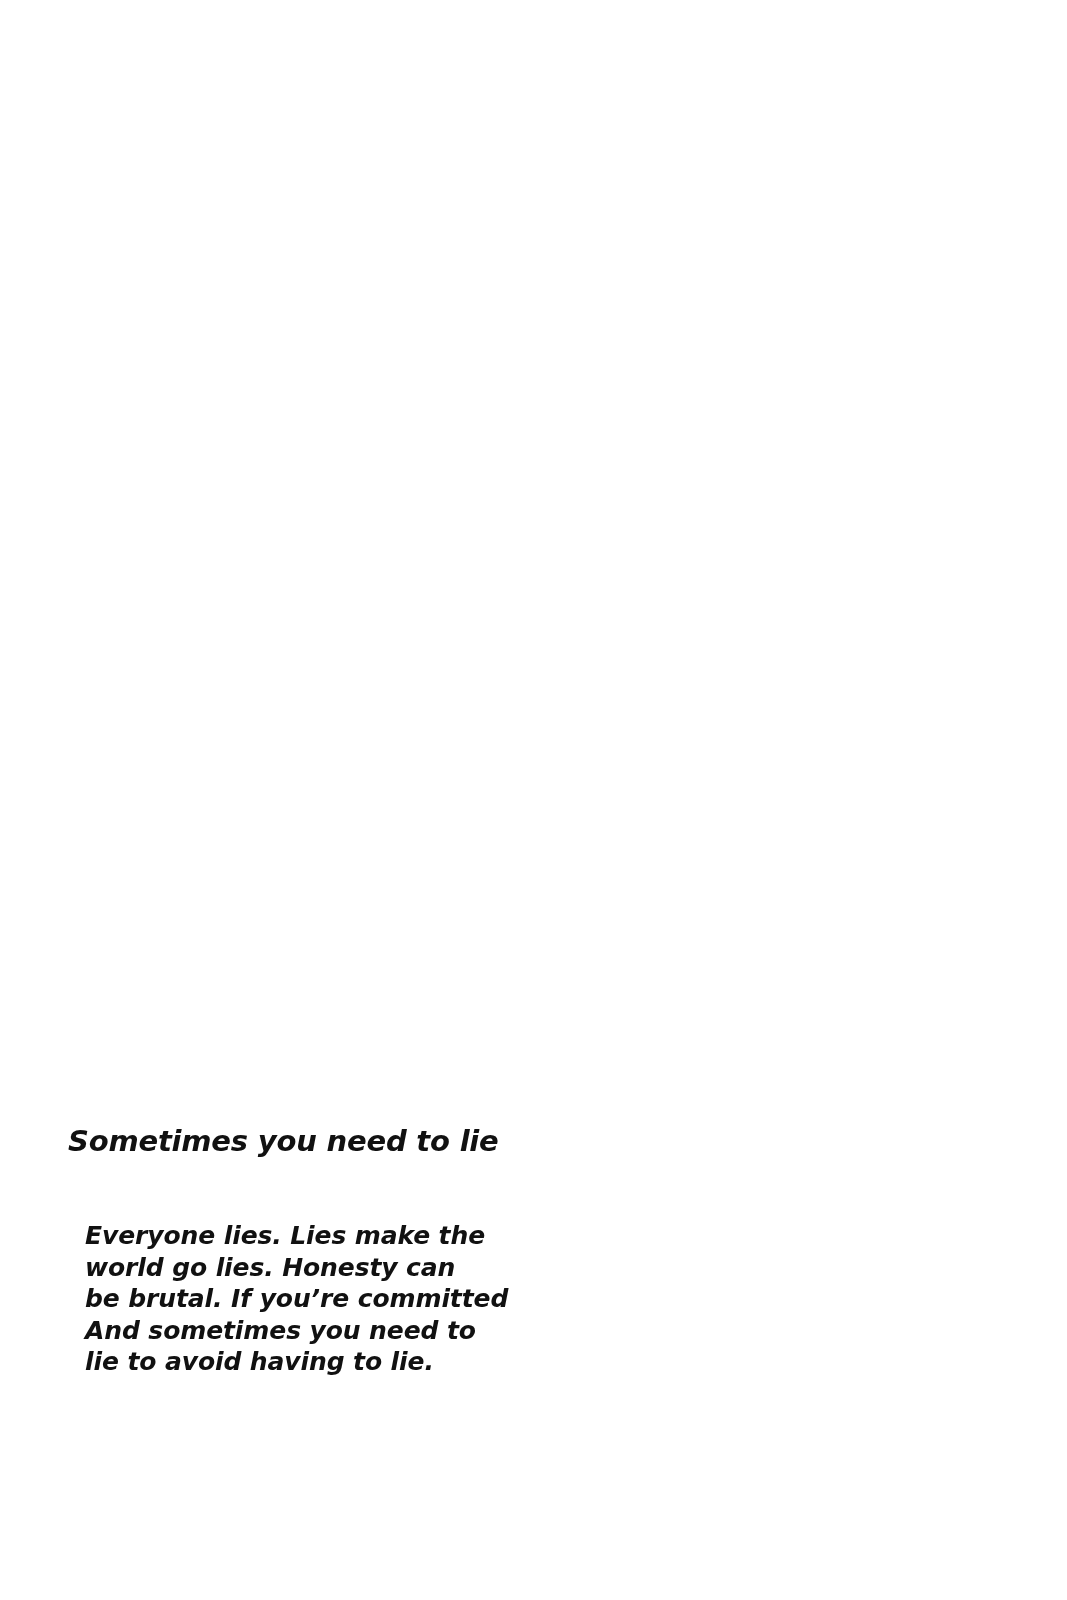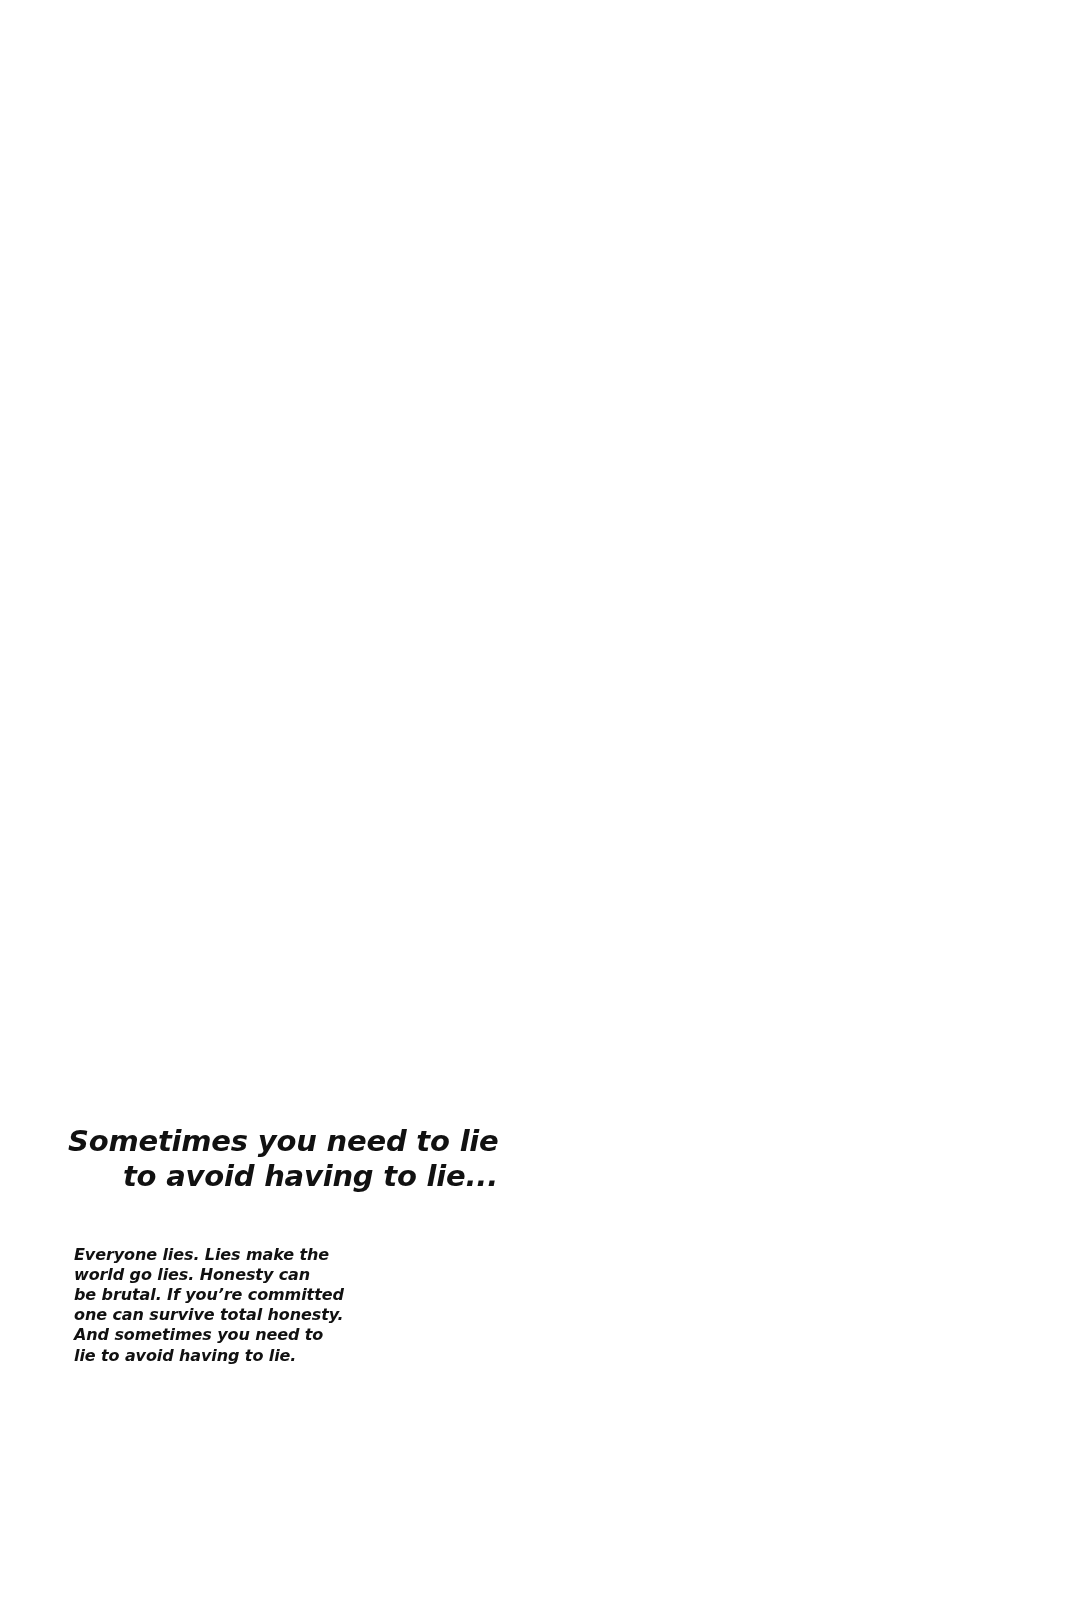--- a/index.html
+++ b/index.html
@@ -34,49 +34,47 @@
     color: #111111;
     letter-spacing: -0.2px;
     margin: 0;
     text-align: right;
   }
   .headline .line {
     display: block;
     white-space: nowrap;
   }
   .body-copy {
-    margin: 6px;
+    margin: 17px;
     padding-top: 44px;
     font-family: "DejaVu Sans", sans-serif;
     font-weight: 700;
     font-style: italic;
-    font-size: 16px;
+    font-size: 25px;
     line-height: 1.26;
     color: #111111;
     letter-spacing: -0.1px;
   }
   .body-copy .line {
     display: block;
     white-space: nowrap;
   }
 </style>
 </head>
 <body>
 
 <div class="page">
   <div class="text-block">
 
     <h1 class="headline">
       <span class="line">Sometimes you need to lie</span>
-      <span class="line">to avoid having to lie...</span>
     </h1>
 
     <p class="body-copy">
       <span class="line">Everyone lies. Lies make the</span>
       <span class="line">world go lies. Honesty can</span>
       <span class="line">be brutal. If you’re committed</span>
-      <span class="line">one can survive total honesty.</span>
       <span class="line">And sometimes you need to</span>
       <span class="line">lie to avoid having to lie.</span>
     </p>
 
   </div>
 </div>
 
 </body></html>

